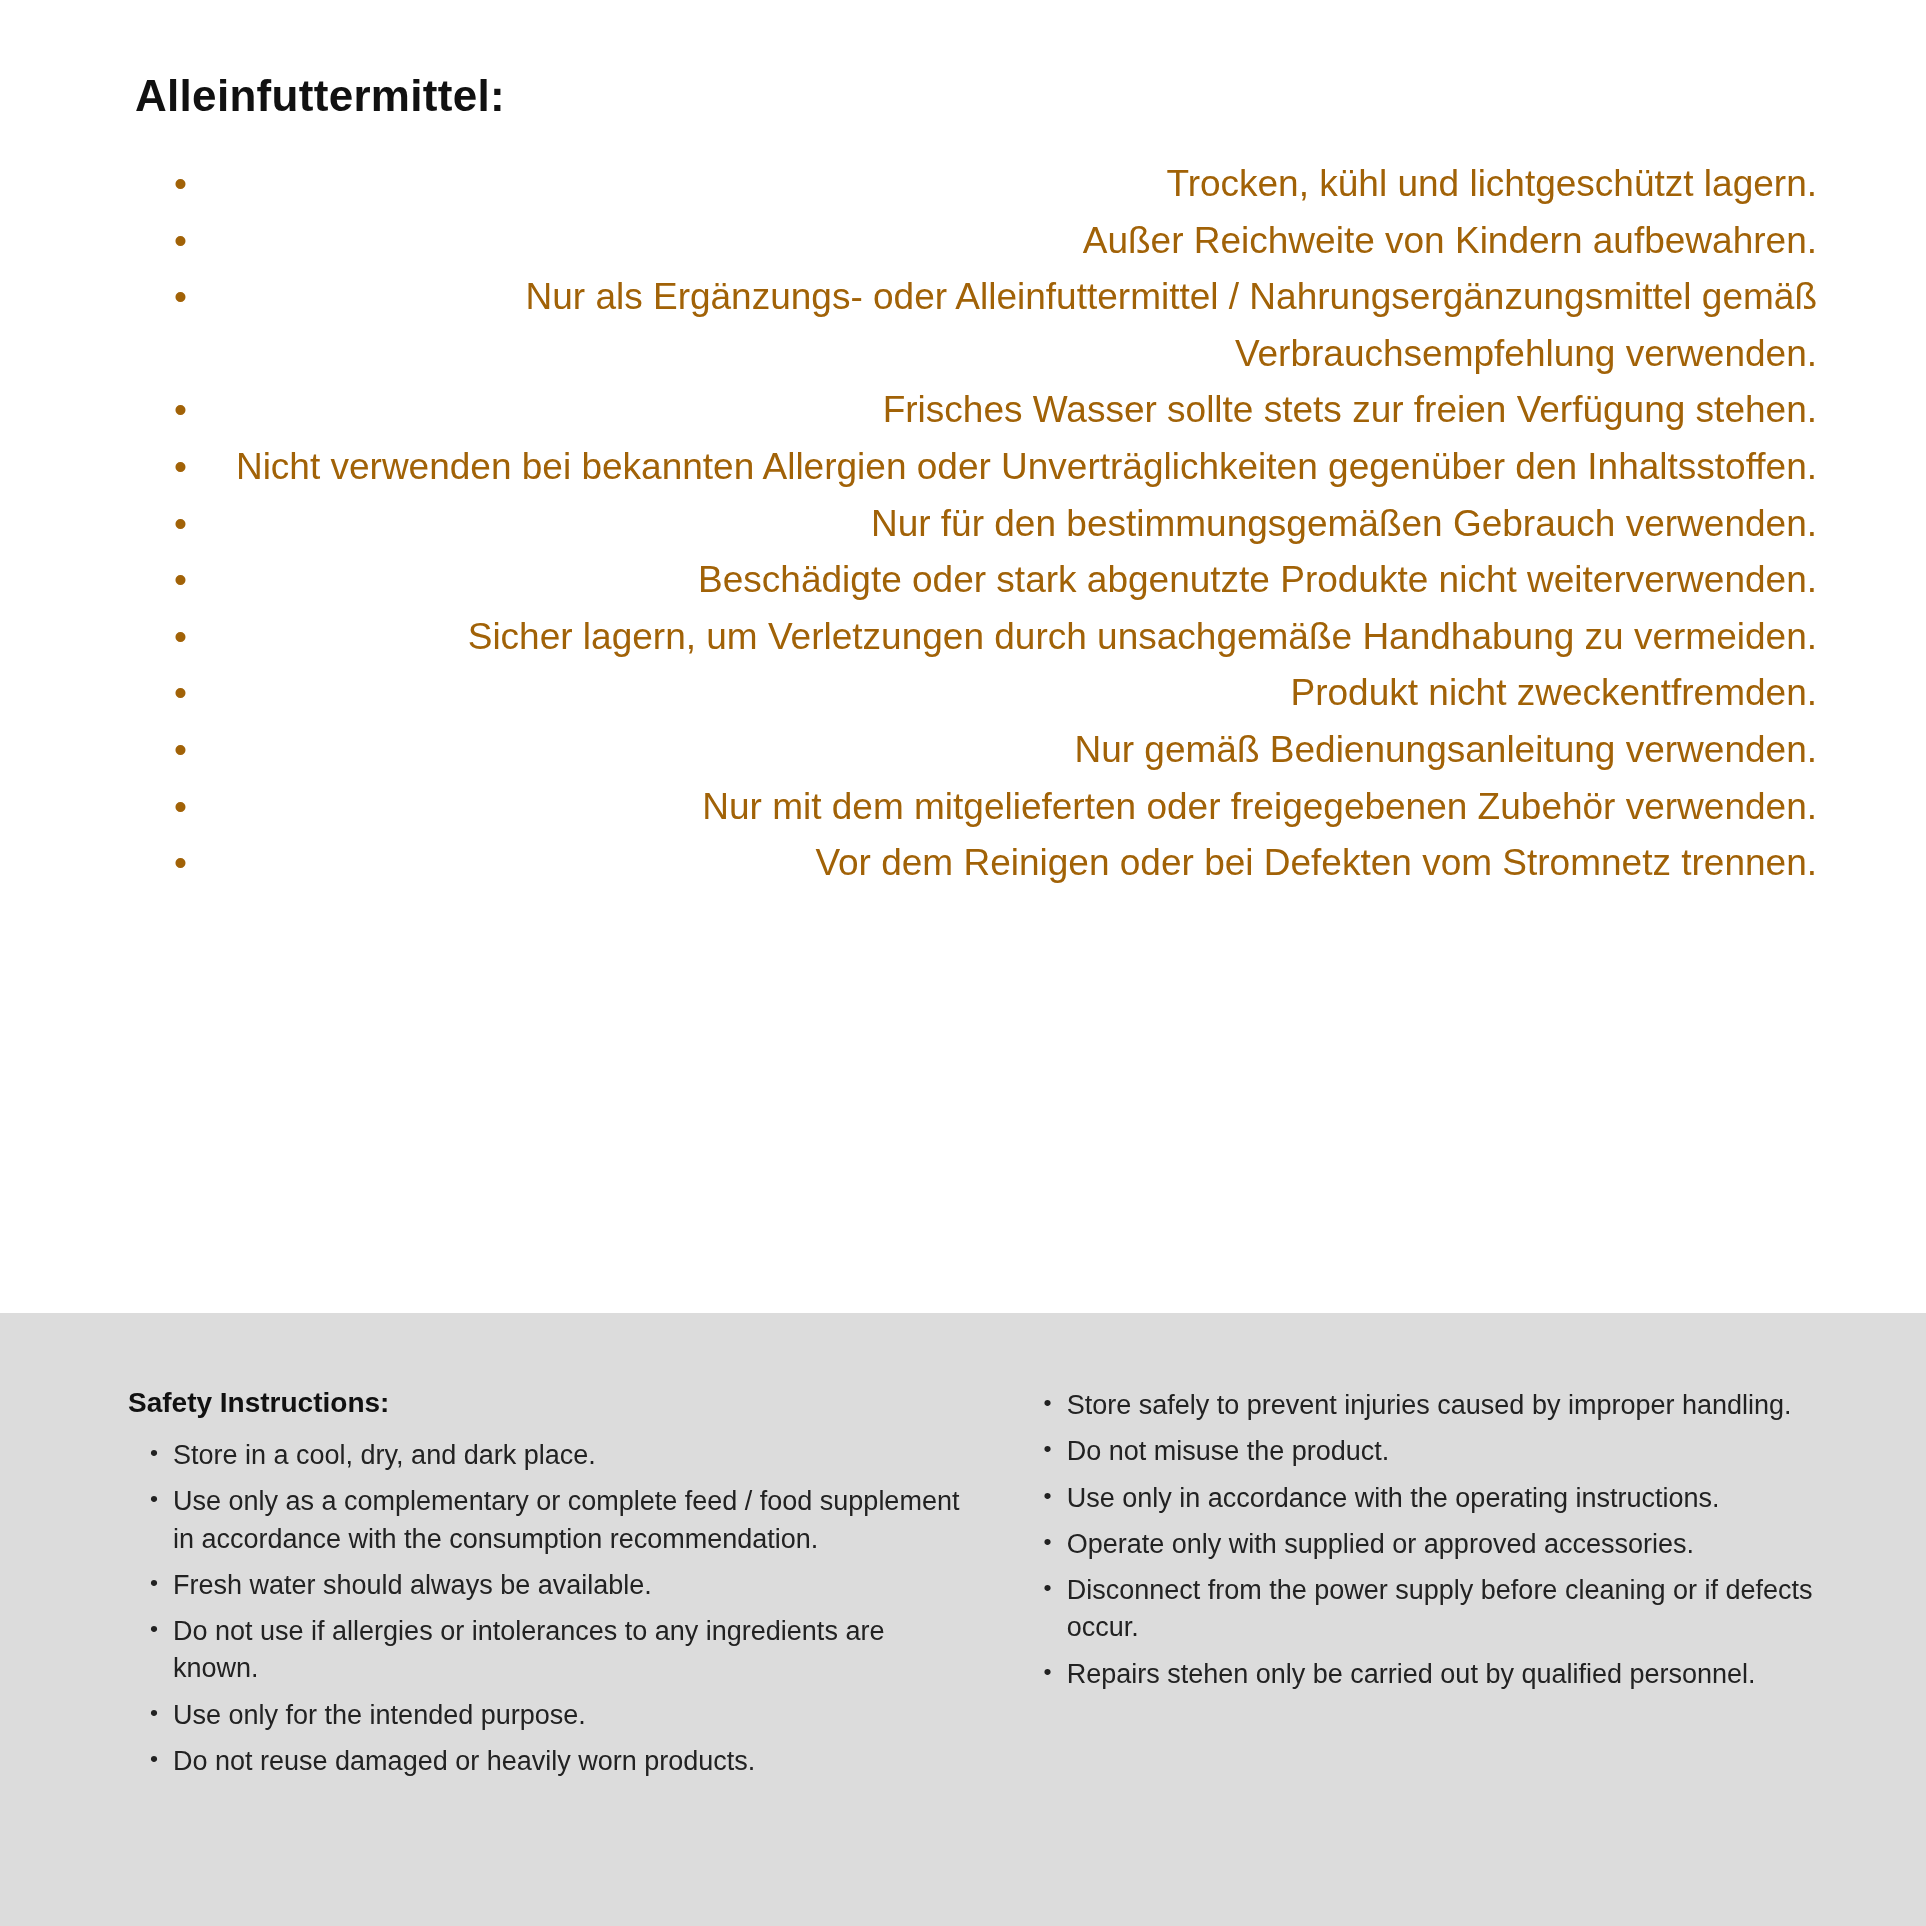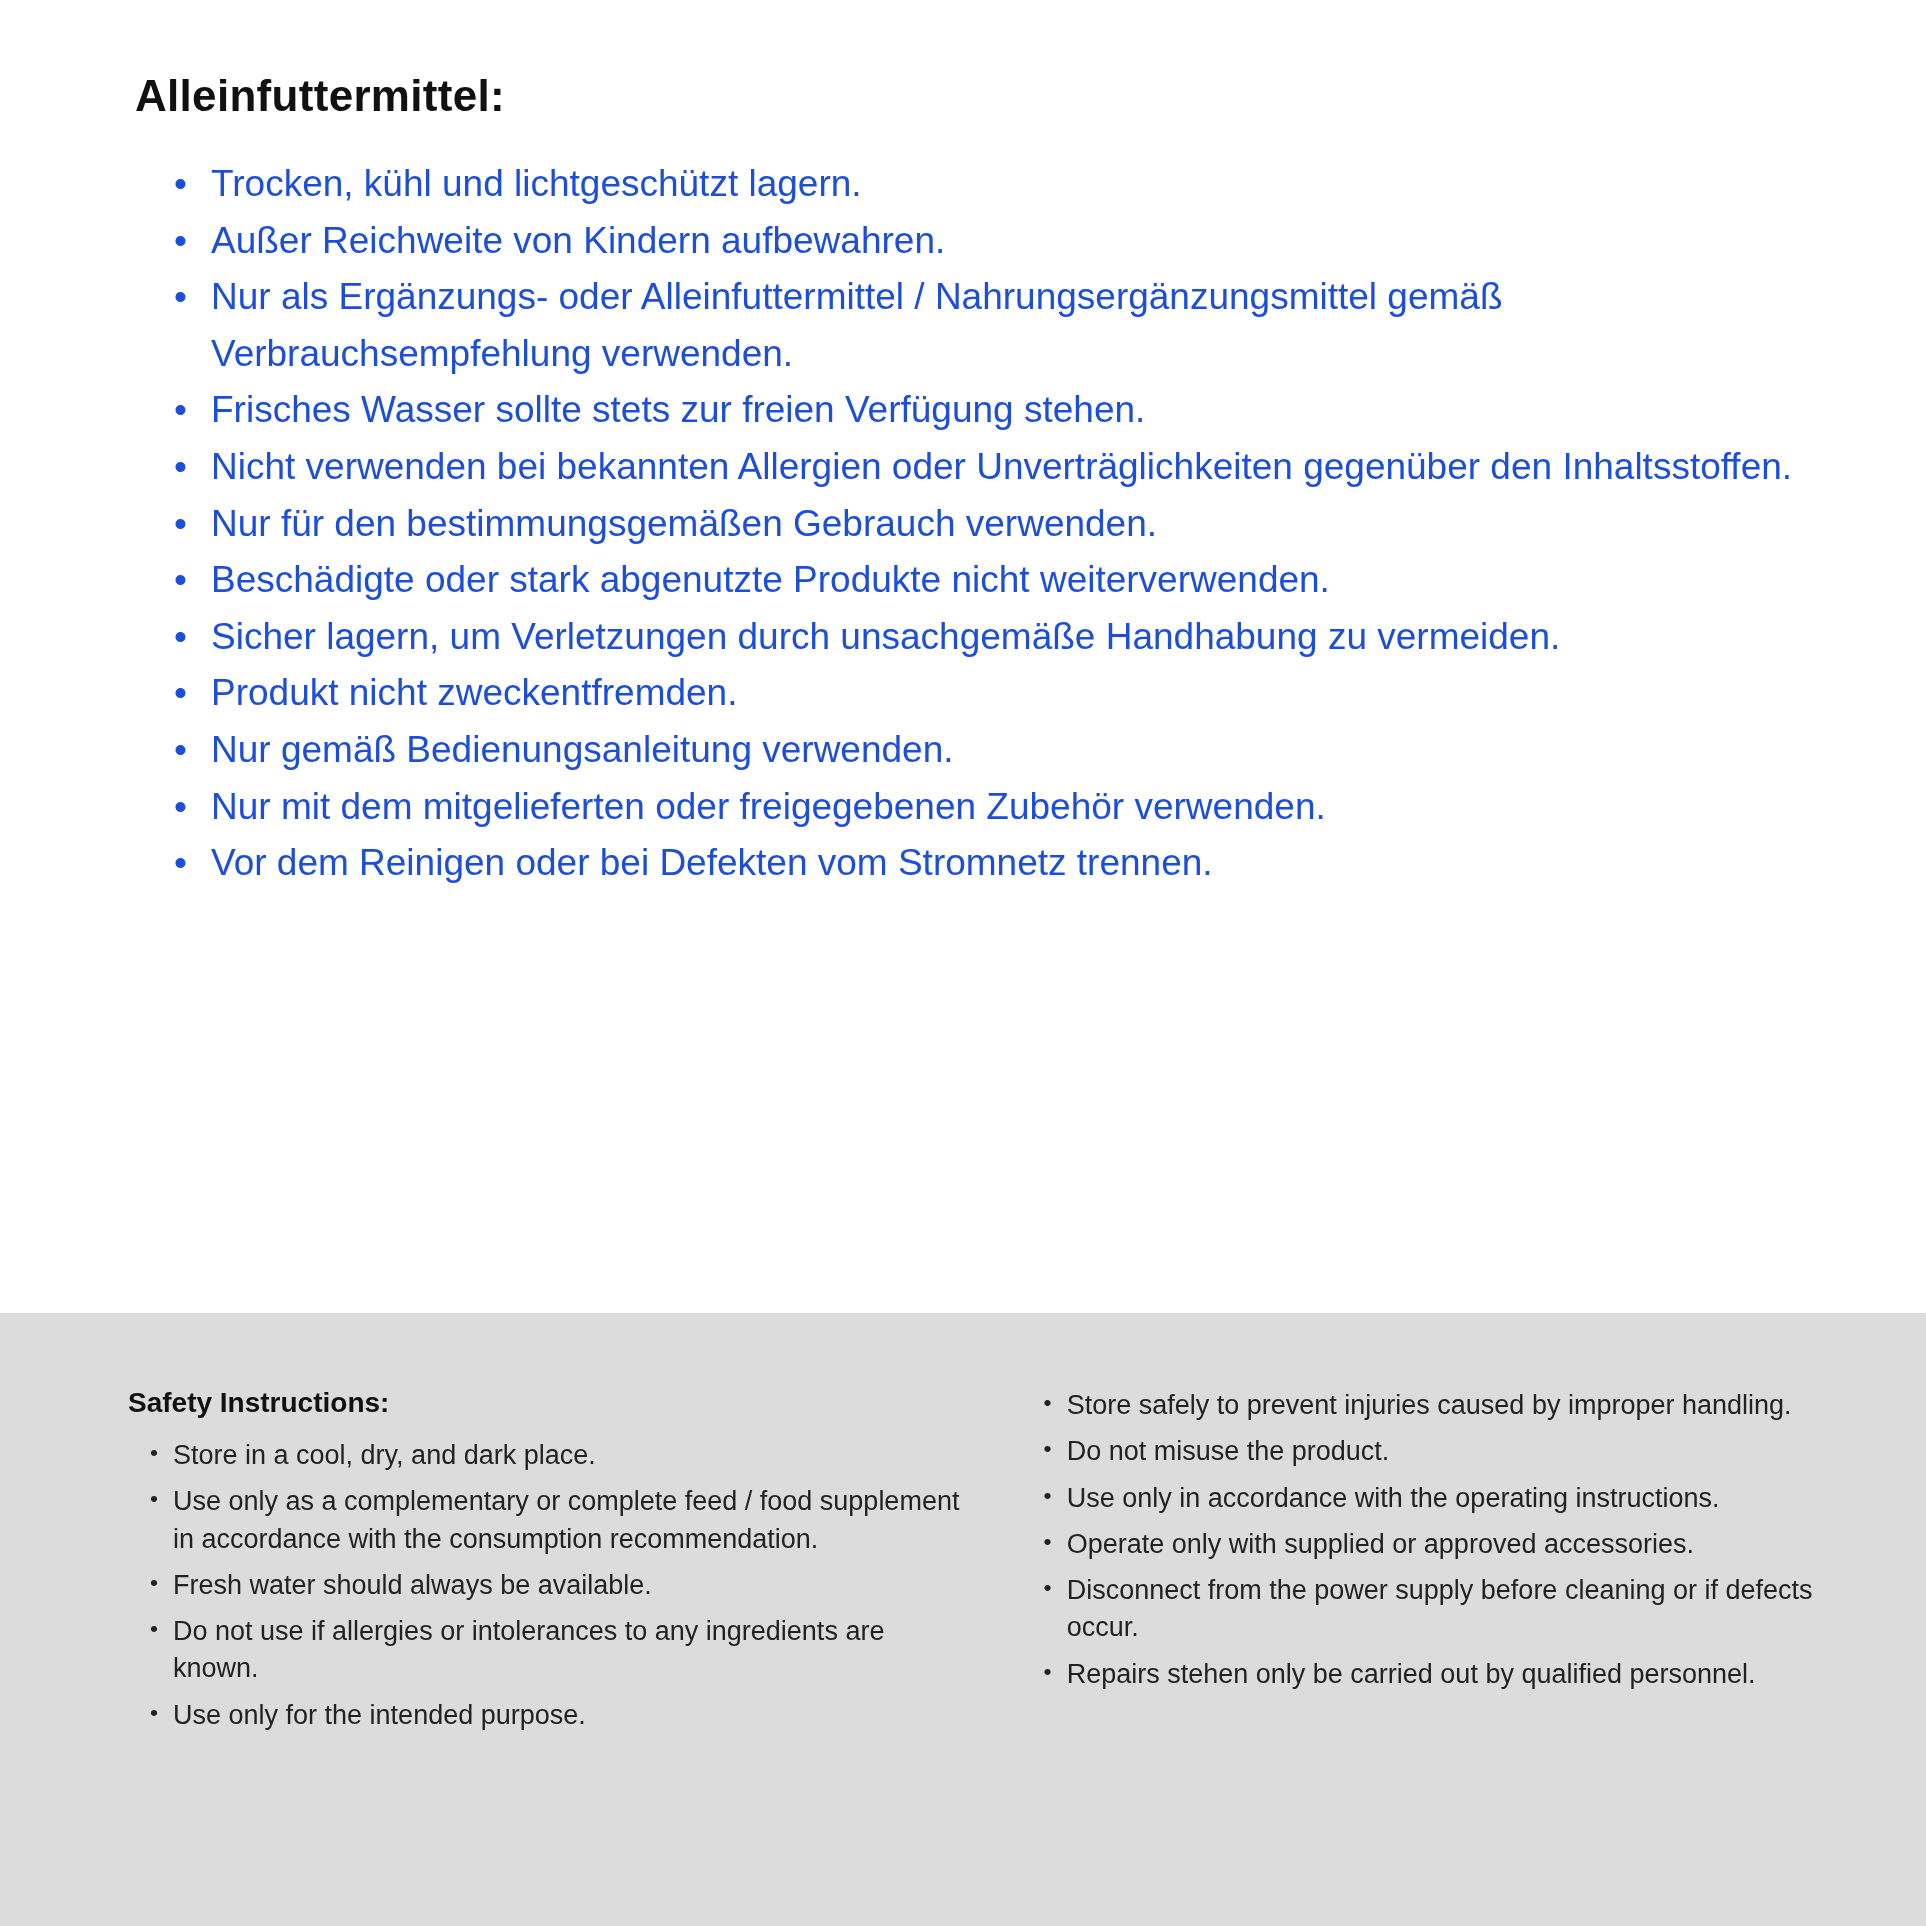--- a/index.html
+++ b/index.html
@@ -29,22 +29,23 @@
     font-weight: 700;
     color: #111111;
     margin-bottom: 35px;
     letter-spacing: 0.3px;
   }
   .german-list {
     list-style: none;
     margin-left: 39px;
     font-size: 37px;
     line-height: 1.53;
-    color: #1d4ed8;
+    color: #a16207;
     max-width: 1682px;
+    text-align: right;
   }
   .german-list li {
     position: relative;
     padding-left: 37px;
   }
   .german-list li::before {
     content: "\2022";
     position: absolute;
     left: 0;
     top: 0;
@@ -131,20 +132,21 @@
 
 
           <li>Use only as a complementary or complete feed / food supplement in accordance with the consumption recommendation.</li>
 
           <li>Fresh water should always be available.</li>
 
           <li>Do not use if allergies or intolerances to any ingredients are known.</li>
 
           <li>Use only for the intended purpose.</li>
 
+          <li>Do not reuse damaged or heavily worn products.</li>
         </ul>
     </div>
     <div class="english-col right">
       <ul class="english-list">
 
           <li>Store safely to prevent injuries caused by improper handling.</li>
 
           <li>Do not misuse the product.</li>
 
           <li>Use only in accordance with the operating instructions.</li>

